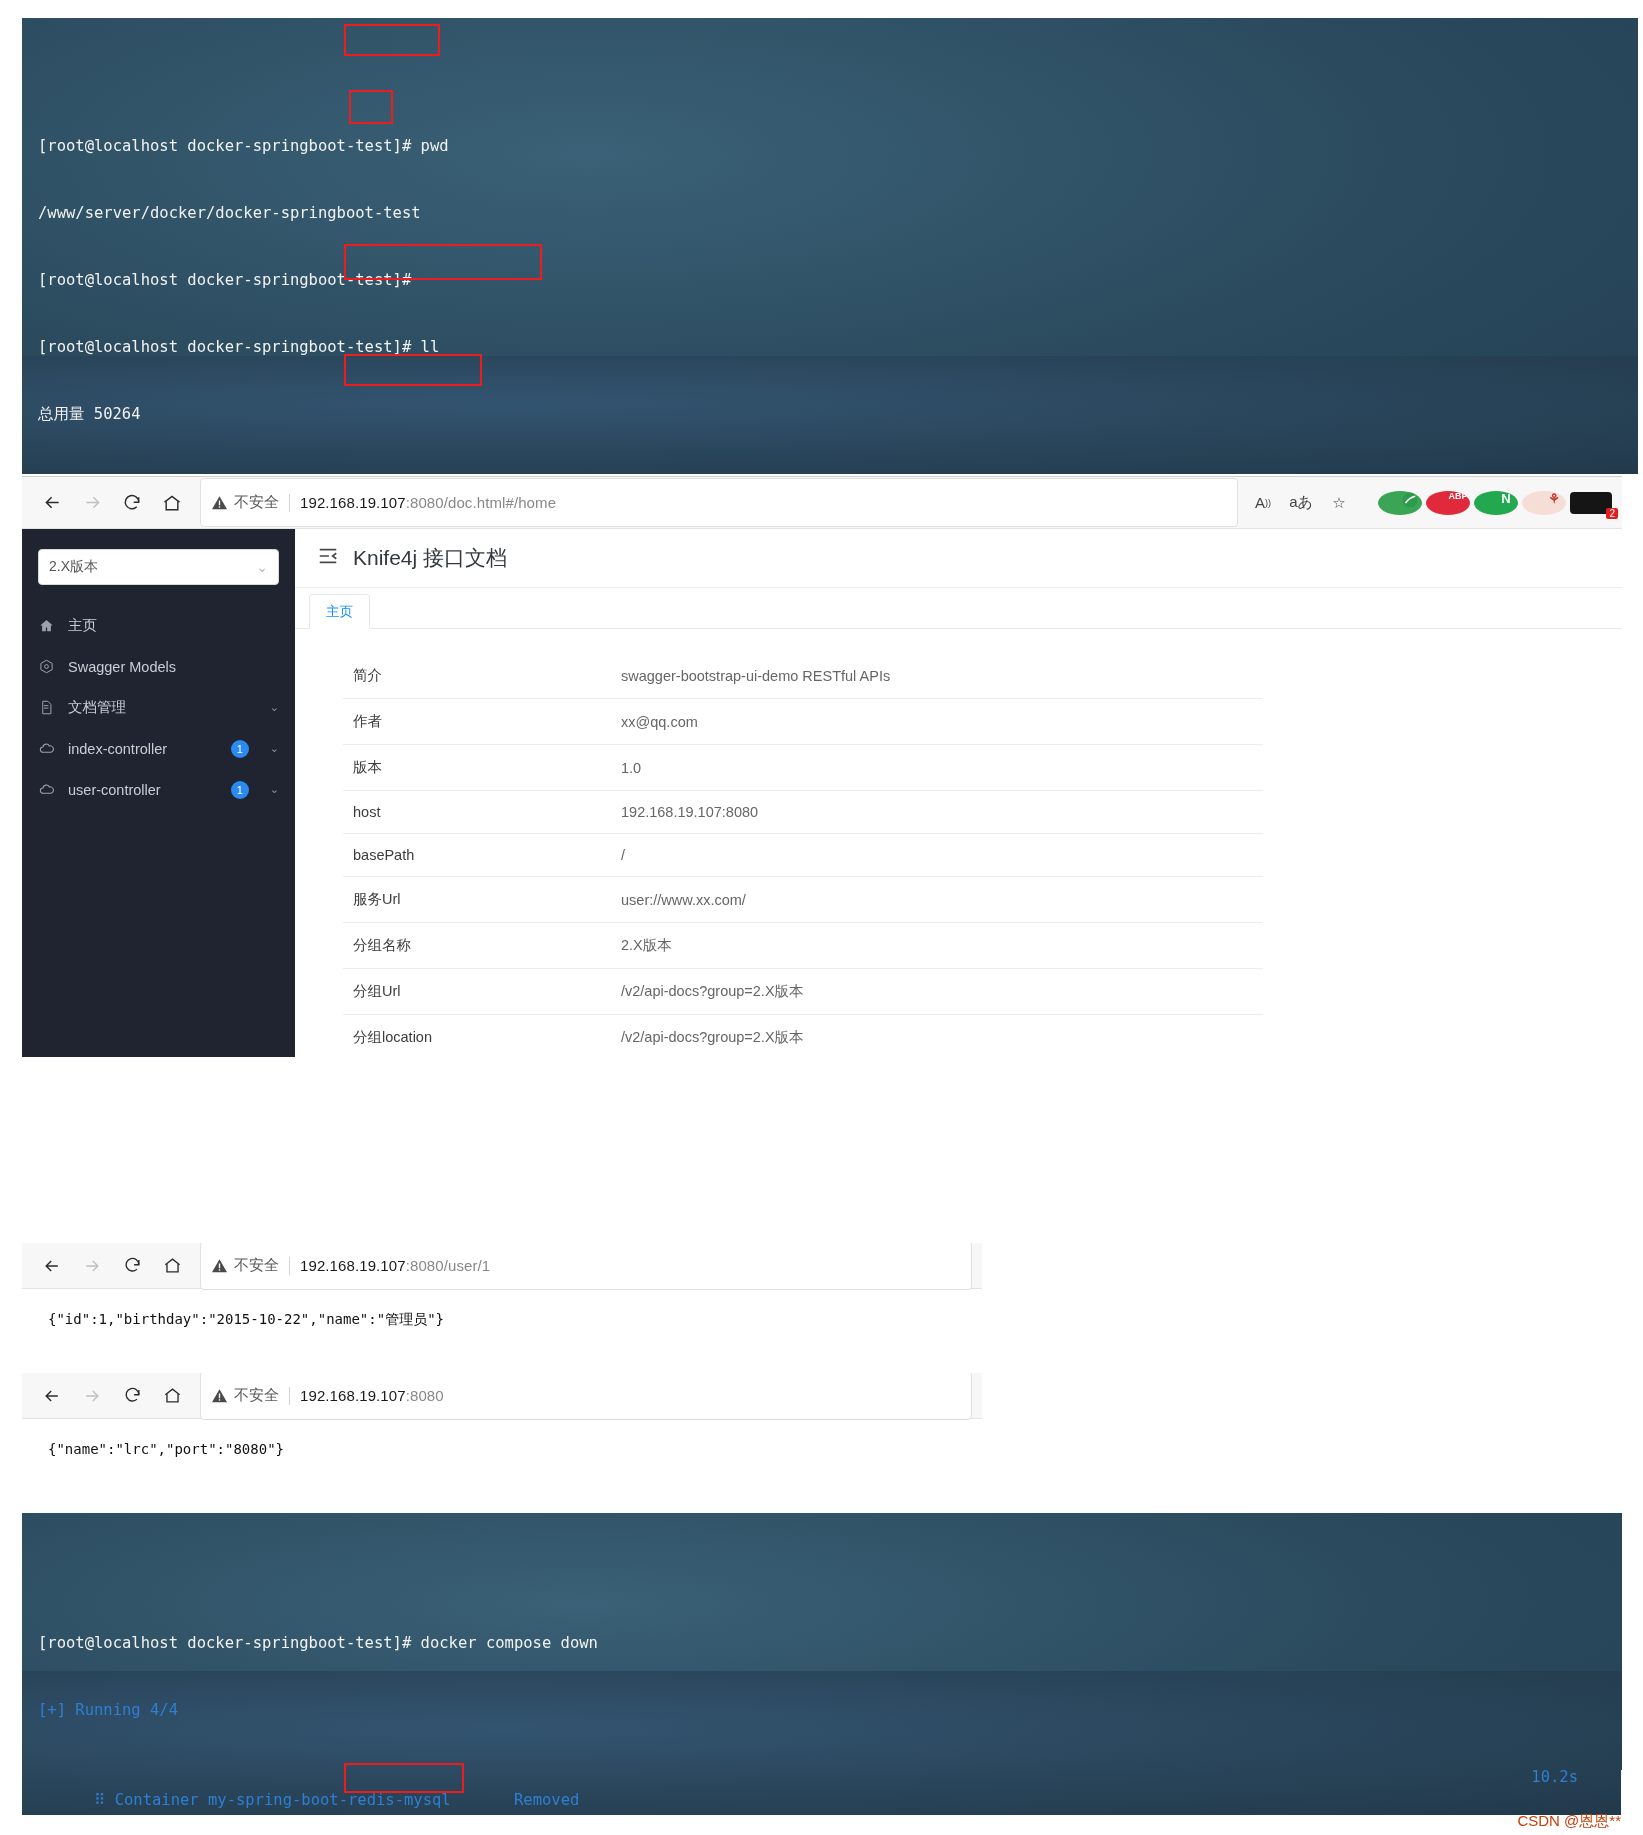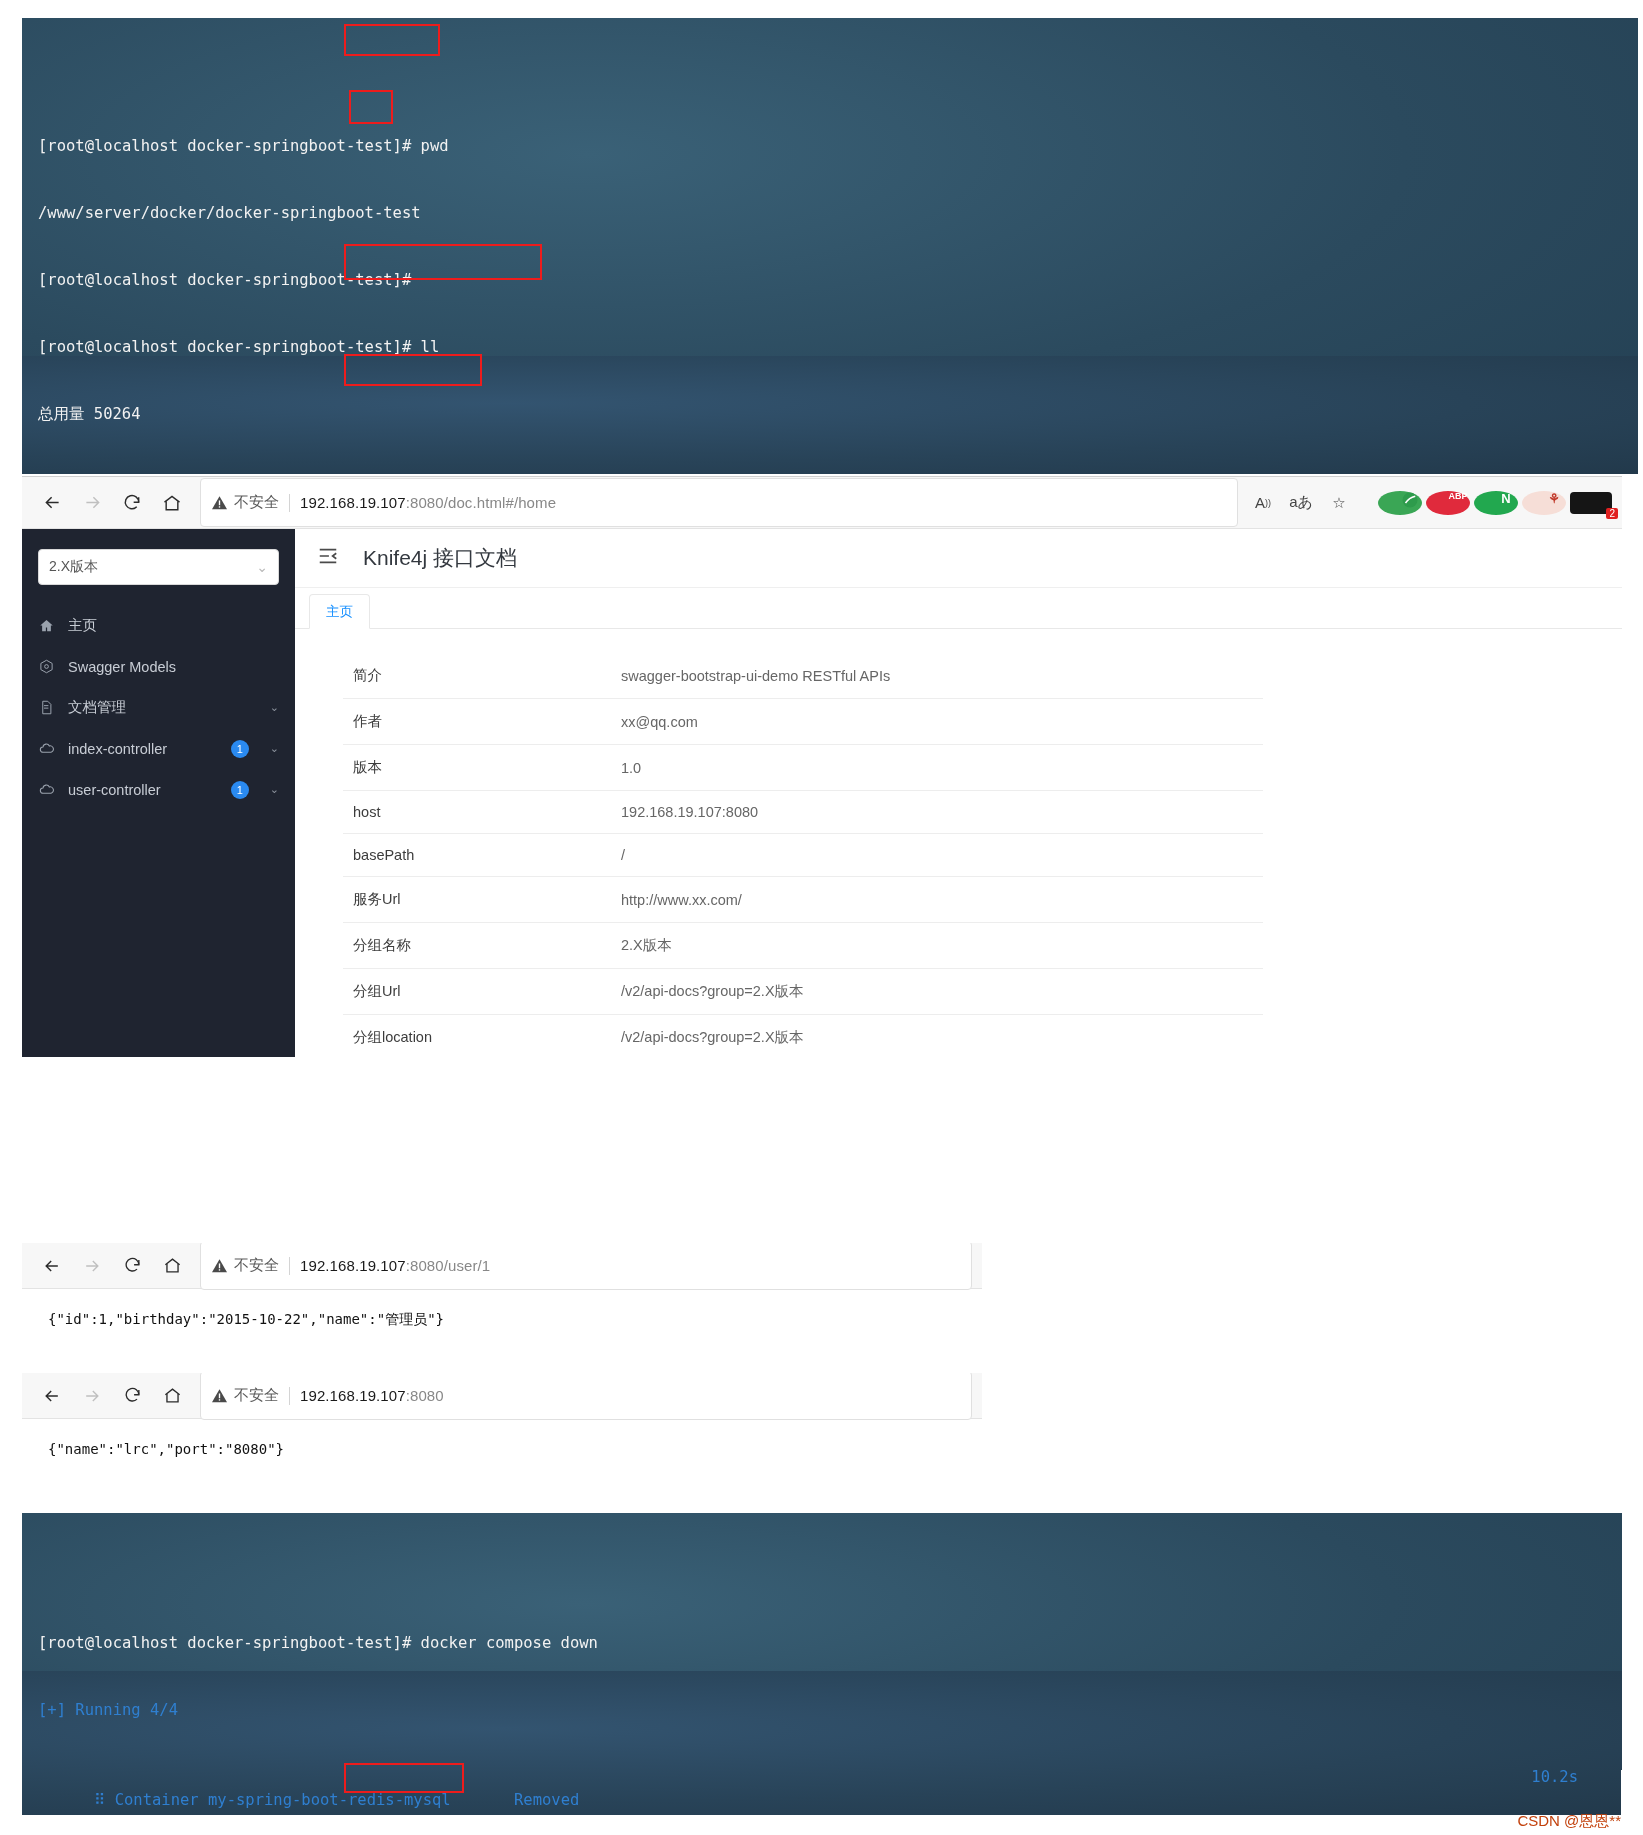--- a/index.html
+++ b/index.html
@@ -50,21 +50,21 @@
   #k4-side{width:273px;background:#1f2430;color:#c9ced6;flex:0 0 273px;padding-top:14px;box-sizing:border-box;}
   .k4-select{margin:6px 16px 20px 16px;height:34px;background:#fff;border:1px solid #d9d9d9;border-radius:4px;
              display:flex;align-items:center;justify-content:space-between;padding:0 10px;color:#555;font-size:14px;}
   .k4-item{height:41px;display:flex;align-items:center;padding:0 16px;color:#c8cdd5;font-size:14.5px;gap:13px;}
   .k4-item .lbl{flex:1;}
   .k4-ico{width:17px;display:flex;justify-content:center;color:#9aa2ad;font-size:14px;}
   .badge1{width:18px;height:18px;border-radius:50%;background:#2a8af0;color:#fff;font-size:11px;
           display:flex;align-items:center;justify-content:center;margin-right:8px;}
   .caret{color:#8d949e;font-size:11px;}
   #k4-main{flex:1;background:#fff;position:relative;}
-  .k4-head{height:58px;display:flex;align-items:center;gap:24px;padding-left:22px;border-bottom:1px solid #efefef;}
+  .k4-head{height:58px;display:flex;align-items:center;gap:14px;padding-left:22px;border-bottom:1px solid #efefef;}
   .k4-head .title{font-size:21px;color:#33383f;}
   .k4-tabs{height:40px;border-bottom:1px solid #e8e8e8;display:flex;align-items:flex-end;padding-left:14px;}
   .k4-tab{height:33px;border:1px solid #e8e8e8;border-bottom:1px solid #fff;border-radius:4px 4px 0 0;
           display:flex;align-items:center;padding:0 16px;color:#1890ff;font-size:13.5px;background:#fff;position:relative;top:1px;}
   .k4-table{width:920px;margin:24px 0 0 48px;border-collapse:collapse;}
   .k4-table td{border-bottom:1px solid #ededed;padding:13px 6px;font-size:14.5px;color:#3c3c3c;vertical-align:middle;}
   .k4-table td.k{width:256px;padding-left:10px;}
   .k4-table td.v{color:#666;}
 
   
@@ -266,21 +266,21 @@
         <tr>
               <td class="k">host</td>
               <td class="v">192.168.19.107:8080</td>
             </tr>
         <tr>
               <td class="k">basePath</td>
               <td class="v">/</td>
             </tr>
         <tr>
               <td class="k">服务Url</td>
-              <td class="v">http://www.xx.com/</td>
+              <td class="v">user://www.xx.com/</td>
             </tr>
         <tr>
               <td class="k">分组名称</td>
               <td class="v">2.X版本</td>
             </tr>
         <tr>
               <td class="k">分组Url</td>
               <td class="v">/v2/api-docs?group=2.X版本</td>
             </tr>
         <tr>

